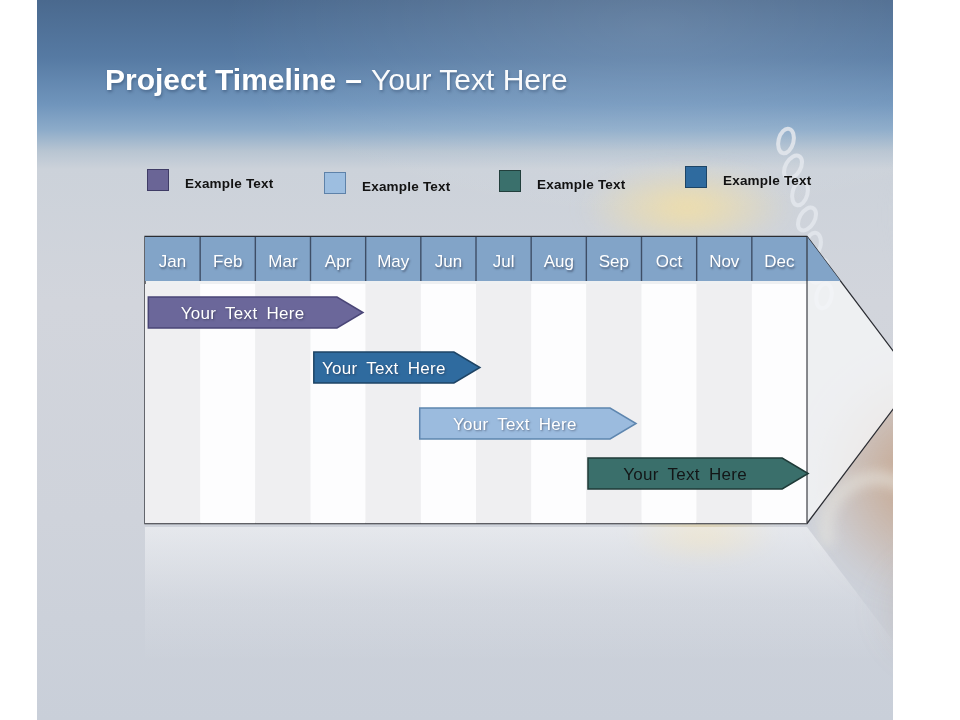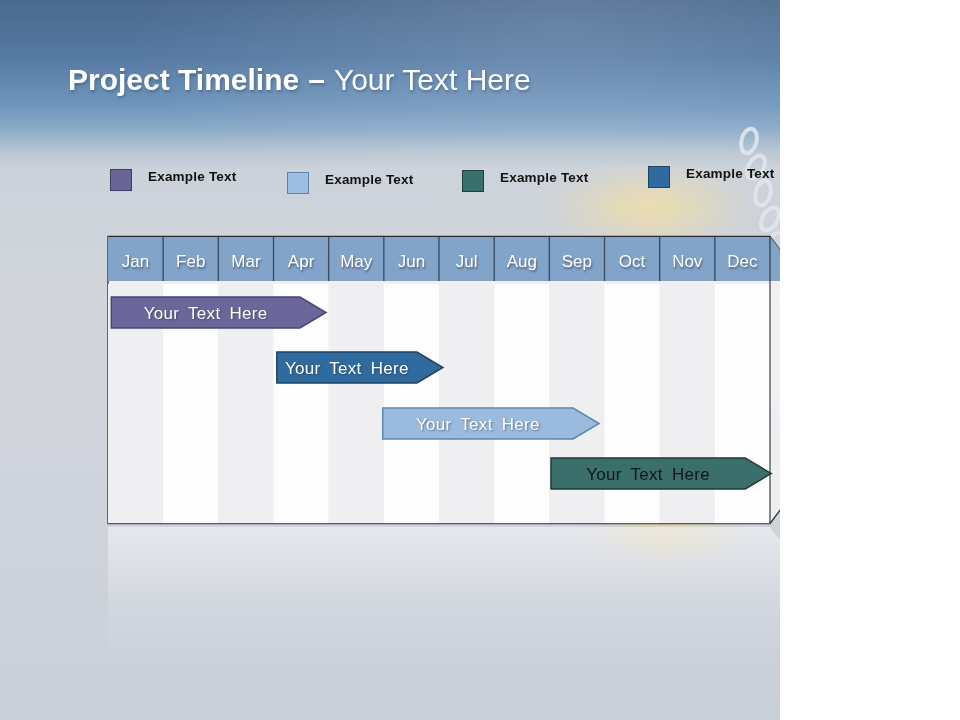--- a/index.html
+++ b/index.html
@@ -1,22 +1,22 @@
 <!DOCTYPE html>
 <html><head>
 <meta charset="utf-8">
 <style>
   html,body{margin:0;padding:0;}
-  .slide{position:relative;width:780px;height:720px;overflow:hidden;
+  .slide{position:relative;width:856px;height:720px;overflow:hidden;
     font-family:"Liberation Sans",sans-serif;
     background:
       radial-gradient(ellipse 620px 280px at 72% 4%, rgba(255,255,255,.14), rgba(255,255,255,0) 70%),
       linear-gradient(180deg,
         #4a698e 0%, #567aa3 8%, #7095bc 14.5%, #8cabc9 18%,
-        #b8c5d2 21%, #ccd2da 23.5%, #d2d5dc 42%, #cfd3db 72%, #c9cfd9 100%);}
+        #b8c5d2 21%, #ccd2da 23.5%, #d2d5dc 42%, #cfd3db 72%, #c9cfd9 100%); margin-left: 37px;}
   .deco{position:absolute;pointer-events:none;}
   .blob{position:absolute;border-radius:50%;pointer-events:none;}
   #glow-top{left:545px;top:165px;width:210px;height:85px;
     background:radial-gradient(closest-side,rgba(247,224,158,.85),rgba(247,224,158,0));filter:blur(10px);}
   #glow-lock{left:772px;top:355px;width:230px;height:245px;
     background:radial-gradient(closest-side,rgba(188,118,60,.55),rgba(188,118,60,0));filter:blur(14px);}
   #glow-under{left:588px;top:502px;width:155px;height:62px;
     background:radial-gradient(closest-side,rgba(244,210,122,.5),rgba(244,210,122,0));filter:blur(8px);}
   #glow-br{left:835px;top:535px;width:210px;height:150px;
     background:radial-gradient(closest-side,rgba(152,106,70,.4),rgba(152,106,70,0));filter:blur(14px);}
@@ -25,21 +25,21 @@
   #photo-svg{left:0;top:0;width:960px;height:720px;}
   .chain-sharp{filter:blur(.5px);opacity:.88;}
   .rope-blur{filter:blur(6px);opacity:.8;}
 
   .title{position:absolute;left:68px;top:60px;white-space:nowrap;
     font-size:30px;line-height:40px;color:#fff;text-shadow:1px 2px 3px rgba(25,45,75,.35);}
   .title .tb{font-weight:700;}
   .title .td{font-weight:700;margin:0 9px;}
   .title .tl{font-weight:400;color:rgba(255,255,255,.97);}
 
-  .lg-item{position:absolute;display:flex;align-items:flex-start;}
+  .lg-item{position:absolute;display:flex;align-items:flex-end;}
   #lg0{left:110px;top:169px;} #lg1{left:287px;top:172px;}
   #lg2{left:462px;top:170px;} #lg3{left:648px;top:166px;}
   .lg-sq{width:20px;height:20px;border:1px solid #333;flex:0 0 auto;}
   .lg-label{margin-left:16px;font-size:13.5px;font-weight:700;color:#121212;
     letter-spacing:.2px;}
 
   #tl-svg{position:absolute;left:0;top:0;width:960px;height:720px;pointer-events:none;}
   .tl-month{font-family:"Liberation Sans",sans-serif;font-size:17px;fill:#ffffff;}
   .tl-bar-text{font-family:"Liberation Sans",sans-serif;font-size:17px;letter-spacing:.3px;word-spacing:4px;}
   .shadowed{text-shadow:1px 1.5px 2px rgba(35,40,60,.5);}

